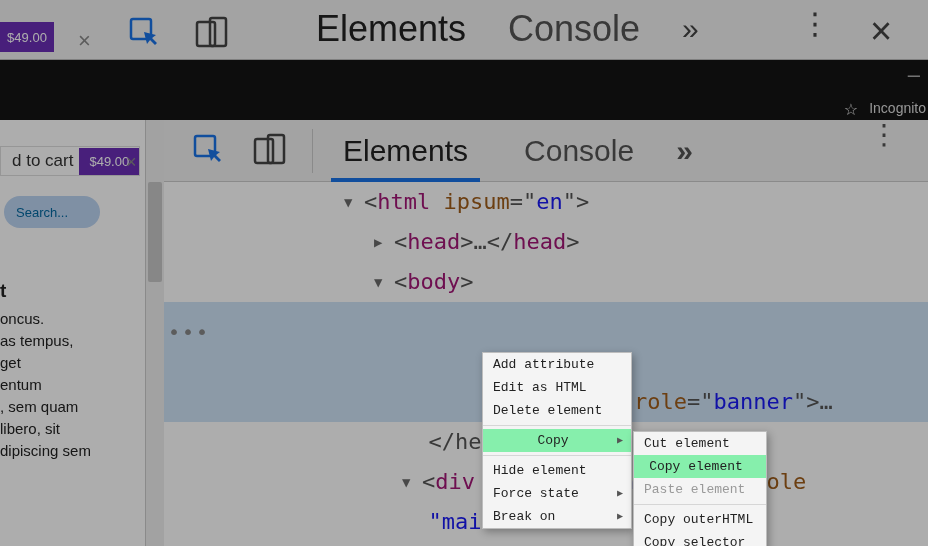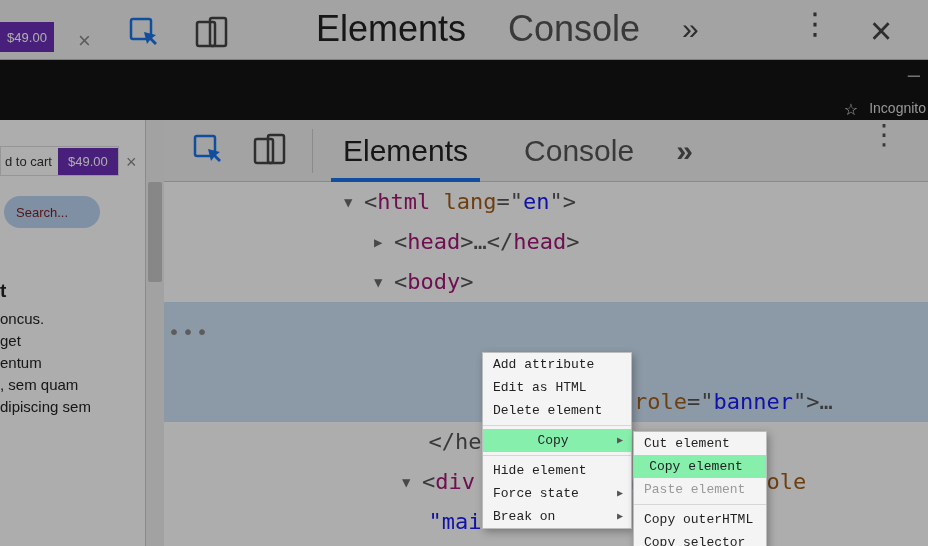--- a/index.html
+++ b/index.html
@@ -67,33 +67,33 @@
   
   .left-col {
     position: absolute; top: 0; left: 0; width: 145px; bottom: 0;
     background: #fff;
   }
   .left-col .cart-btn {
     position: absolute; top: 26px; left: 0; height: 30px;
     display: flex; align-items: center; background: #fff; border: 1px solid #ddd;
   }
   .left-col .cart-btn .add-fragment {
-    padding: 0 6px 0 4px; color: #333; font-size: 13px;
+    padding: 0 6px 0 11px; color: #333; font-size: 17px;
   }
   .left-col .cart-btn .price {
     background: #6a2fb5; color: #fff; font-size: 13px; padding: 6px 10px; font-weight: 500;
   }
   .left-col .closex {
     position: absolute; top: 32px; left: 126px; color: #888; font-size: 18px;
   }
   .left-col .search-pill {
     position: absolute; top: 76px; left: 4px; width: 96px; height: 32px;
     border-radius: 16px; background: #bcd4f2;
     display: flex; align-items: center; padding-left: 12px;
-    color: #7f1d1d; font-size: 13px;
+    color: #0369a1; font-size: 13px;
   }
   .left-col .body-text {
     position: absolute; top: 160px; left: 0; width: 120px;
     color: #222; font-size: 15px; line-height: 22px;
   }
 
   
   .devtools {
     position: absolute; top: 0; left: 145px; right: 0; bottom: 0;
     background: #fff;
@@ -226,23 +226,25 @@
       <span class="add-fragment">d to cart</span>
       <span class="price">$49.00</span>
     </div>
     <div class="closex">×</div>
     <div class="search-pill">
       <span>Search...</span>
     </div>
     <div class="body-text">
       <div style="font-weight:600;font-size:19px;margin-bottom:6px;">t</div>
       <div>oncus.</div>
+      <div>as tempus,</div>
       <div>get</div>
       <div>entum</div>
       <div>, sem quam</div>
+      <div>libero, sit</div>
       <div>dipiscing sem</div>
     </div>
   </div>
 
   <div class="devtools">
     <div class="scrollbar">
       <div class="thumb"></div>
     </div>
 
     <div class="toolbar">
@@ -261,21 +263,21 @@
       <div class="sep"></div>
       <div class="tabs">
         <div class="tab active">Elements</div>
         <div class="tab">Console</div>
       </div>
       <div class="more-tabs">»</div>
       <div class="kebab">⋮</div>
     </div>
 
     <div class="dom-tree">
-      <div class="dom-line ind-0"><span class="arrow down"></span><span class="t-punc">&lt;</span><span class="t-tag">html</span> <span class="t-attr">lang</span><span class="t-punc">="</span><span class="t-val">en</span><span class="t-punc">"&gt;</span></div>
+      <div class="dom-line ind-0"><span class="arrow down"></span><span class="t-punc">&lt;</span><span class="t-tag">html</span> <span class="t-attr">ipsum</span><span class="t-punc">="</span><span class="t-val">en</span><span class="t-punc">"&gt;</span></div>
       <div class="dom-line ind-1"><span class="arrow right"></span><span class="t-punc">&lt;</span><span class="t-tag">head</span><span class="t-punc">&gt;</span><span class="t-ellip">…</span><span class="t-punc">&lt;/</span><span class="t-tag">head</span><span class="t-punc">&gt;</span></div>
       <div class="dom-line ind-1"><span class="arrow down"></span><span class="t-punc">&lt;</span><span class="t-tag">body</span><span class="t-punc">&gt;</span></div>
       <div class="dom-line ind-2 highlight-row">
         <span class="ellipsis-btn">•••</span>
         <span class="arrow right"></span><span class="t-punc">&lt;</span><span class="t-tag">header</span> <span class="t-attr">role</span><span class="t-punc">="</span><span class="t-val">banner</span><span class="t-punc">"&gt;</span><span class="t-ellip">…</span></div>
       <div class="dom-line ind-2">  <span class="t-punc">&lt;/he</span>                <span class="dollar-zero">$0</span></div>
       <div class="dom-line ind-2"><span class="arrow down"></span><span class="t-punc">&lt;</span><span class="t-tag">div</span>        <span class="t-punc">="</span><span class="t-val">main pt-4</span><span class="t-punc">"</span> <span class="t-attr">role</span></div>
       <div class="dom-line ind-2">  <span class="t-val">"main"</span><span class="t-punc">&gt;</span></div>
       <div class="dom-line ind-3"><span class="arrow down"></span>                </div>
     </div>

